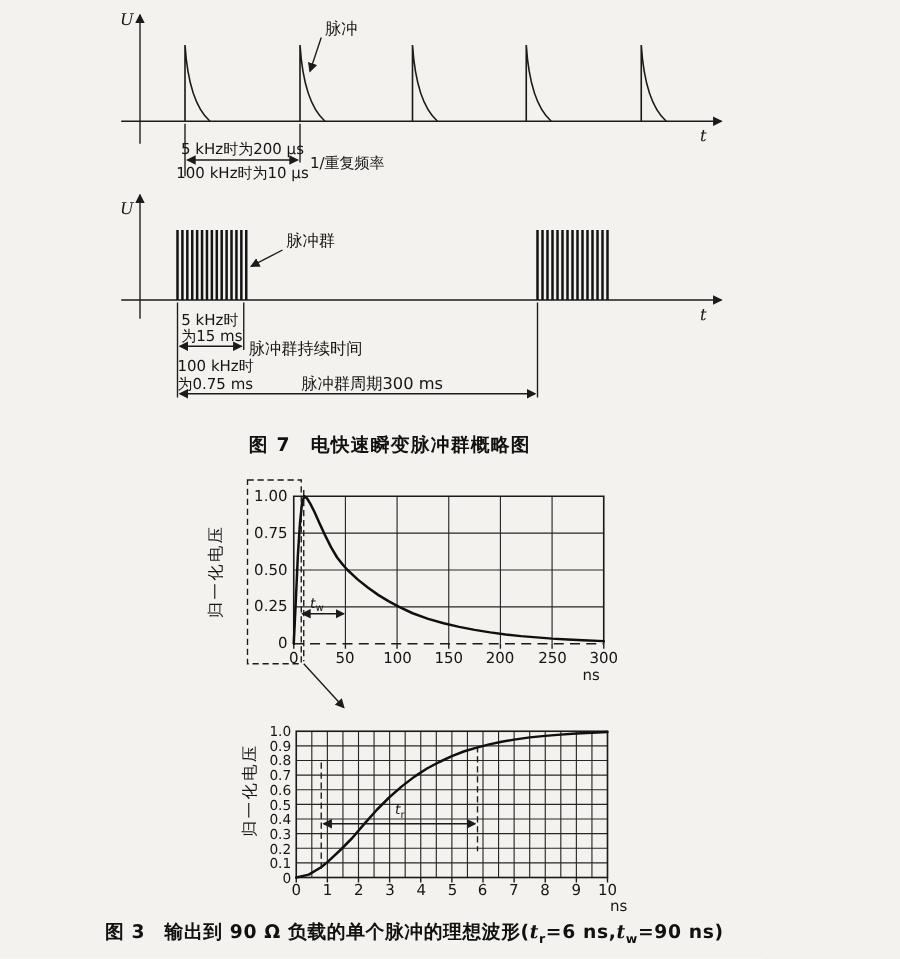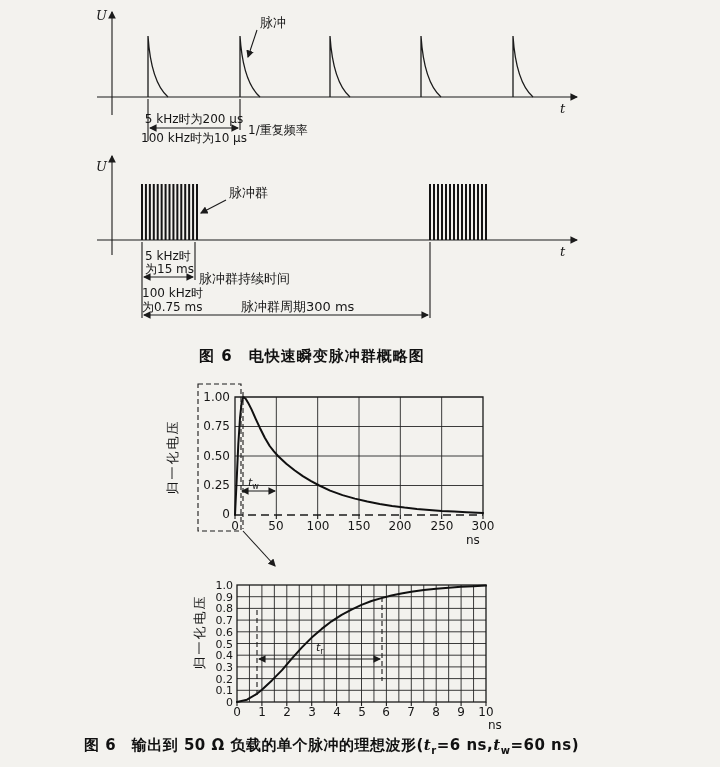--- a/index.html
+++ b/index.html
@@ -249,17 +249,17 @@
     <text x="411" y="716" text-anchor="middle" class="tick">7</text>
     <text x="436" y="716" text-anchor="middle" class="tick">8</text>
     <text x="461" y="716" text-anchor="middle" class="tick">9</text>
     <text x="486" y="716" text-anchor="middle" class="tick">10</text>
     <text x="488" y="729" class="tick">ns</text>
 
     <text x="204" y="632" text-anchor="middle" transform="rotate(-90 204 632)" class="ytitle">归一化电压</text>
   </g>
 </svg>
 
-<div class="caption" id="caption-fig2">图 6　电快速瞬变脉冲群概略图</div>
-
-<div class="caption" id="caption-fig3"><span>图 6　输出到 50 Ω 负载的单个脉冲的理想波形(</span><i>t</i><sub>r</sub><span>=6 ns,</span><i>t</i><sub>w</sub><span>=60 ns)</span></div>
+<div class="caption" id="caption-fig2">图 7　电快速瞬变脉冲群概略图</div>
+
+<div class="caption" id="caption-fig3"><span>图 3　输出到 90 Ω 负载的单个脉冲的理想波形(</span><i>t</i><sub>r</sub><span>=6 ns,</span><i>t</i><sub>w</sub><span>=90 ns)</span></div>
 
 </div>
 
 </body></html>

